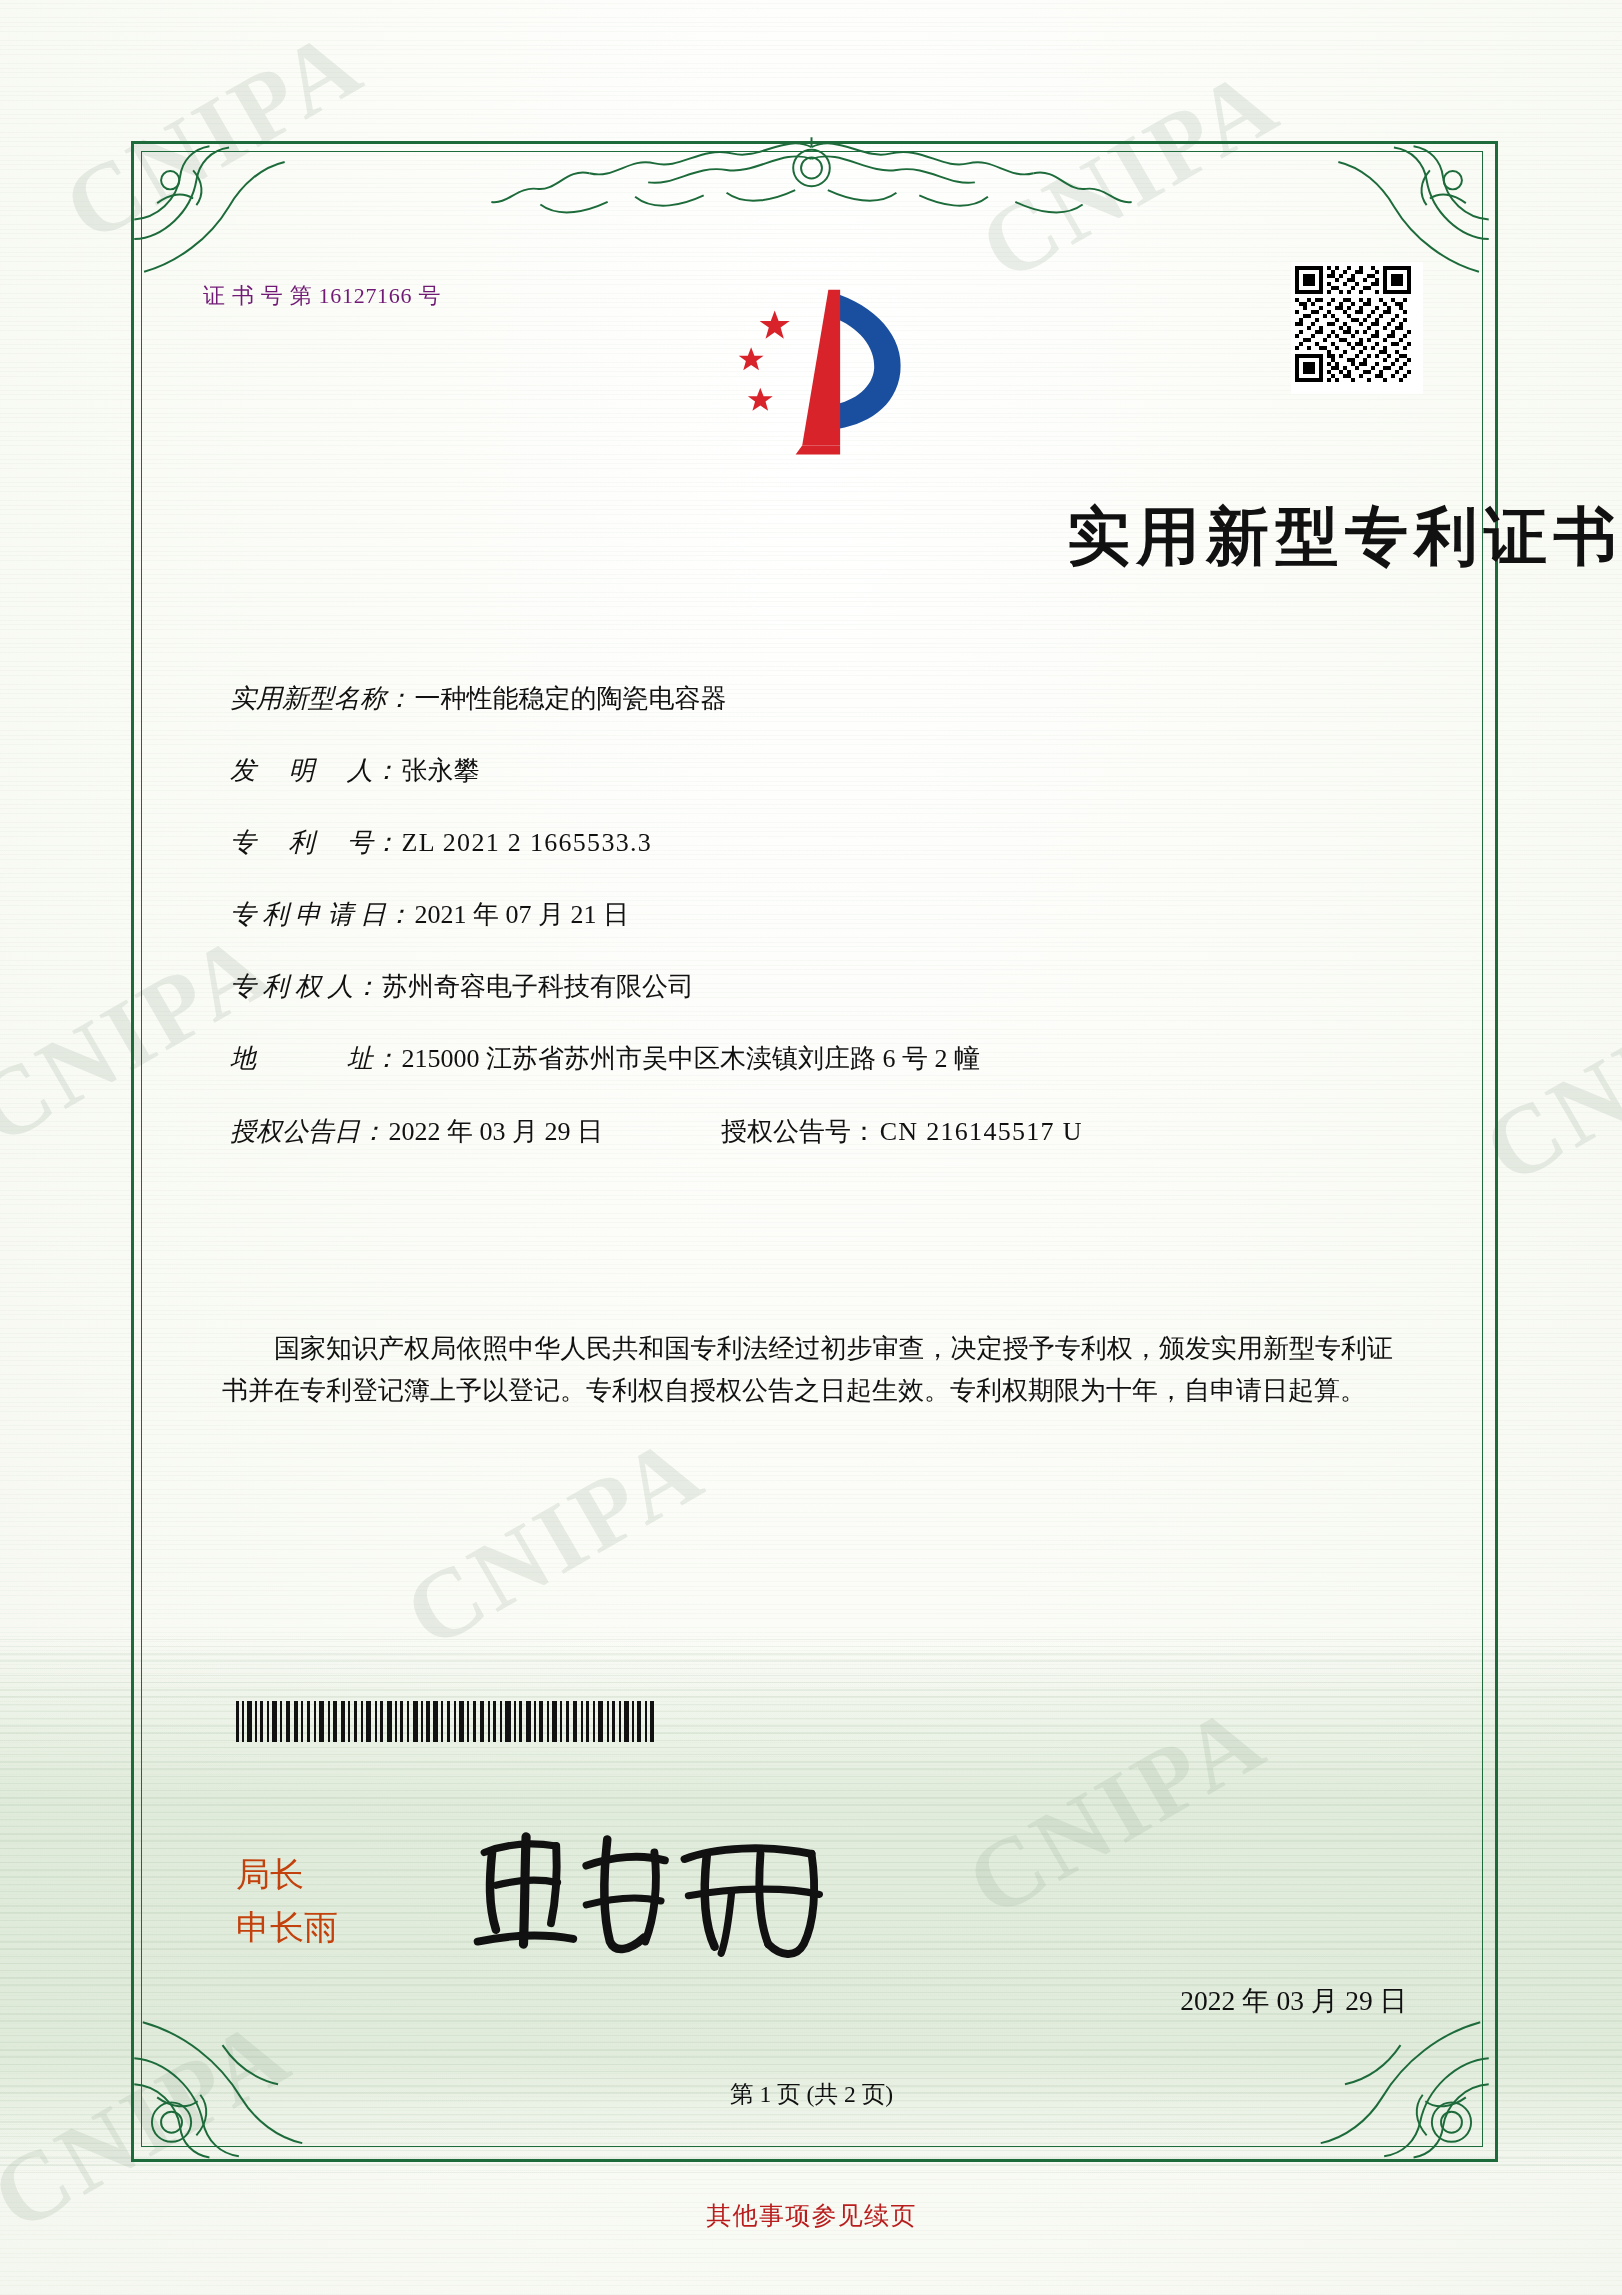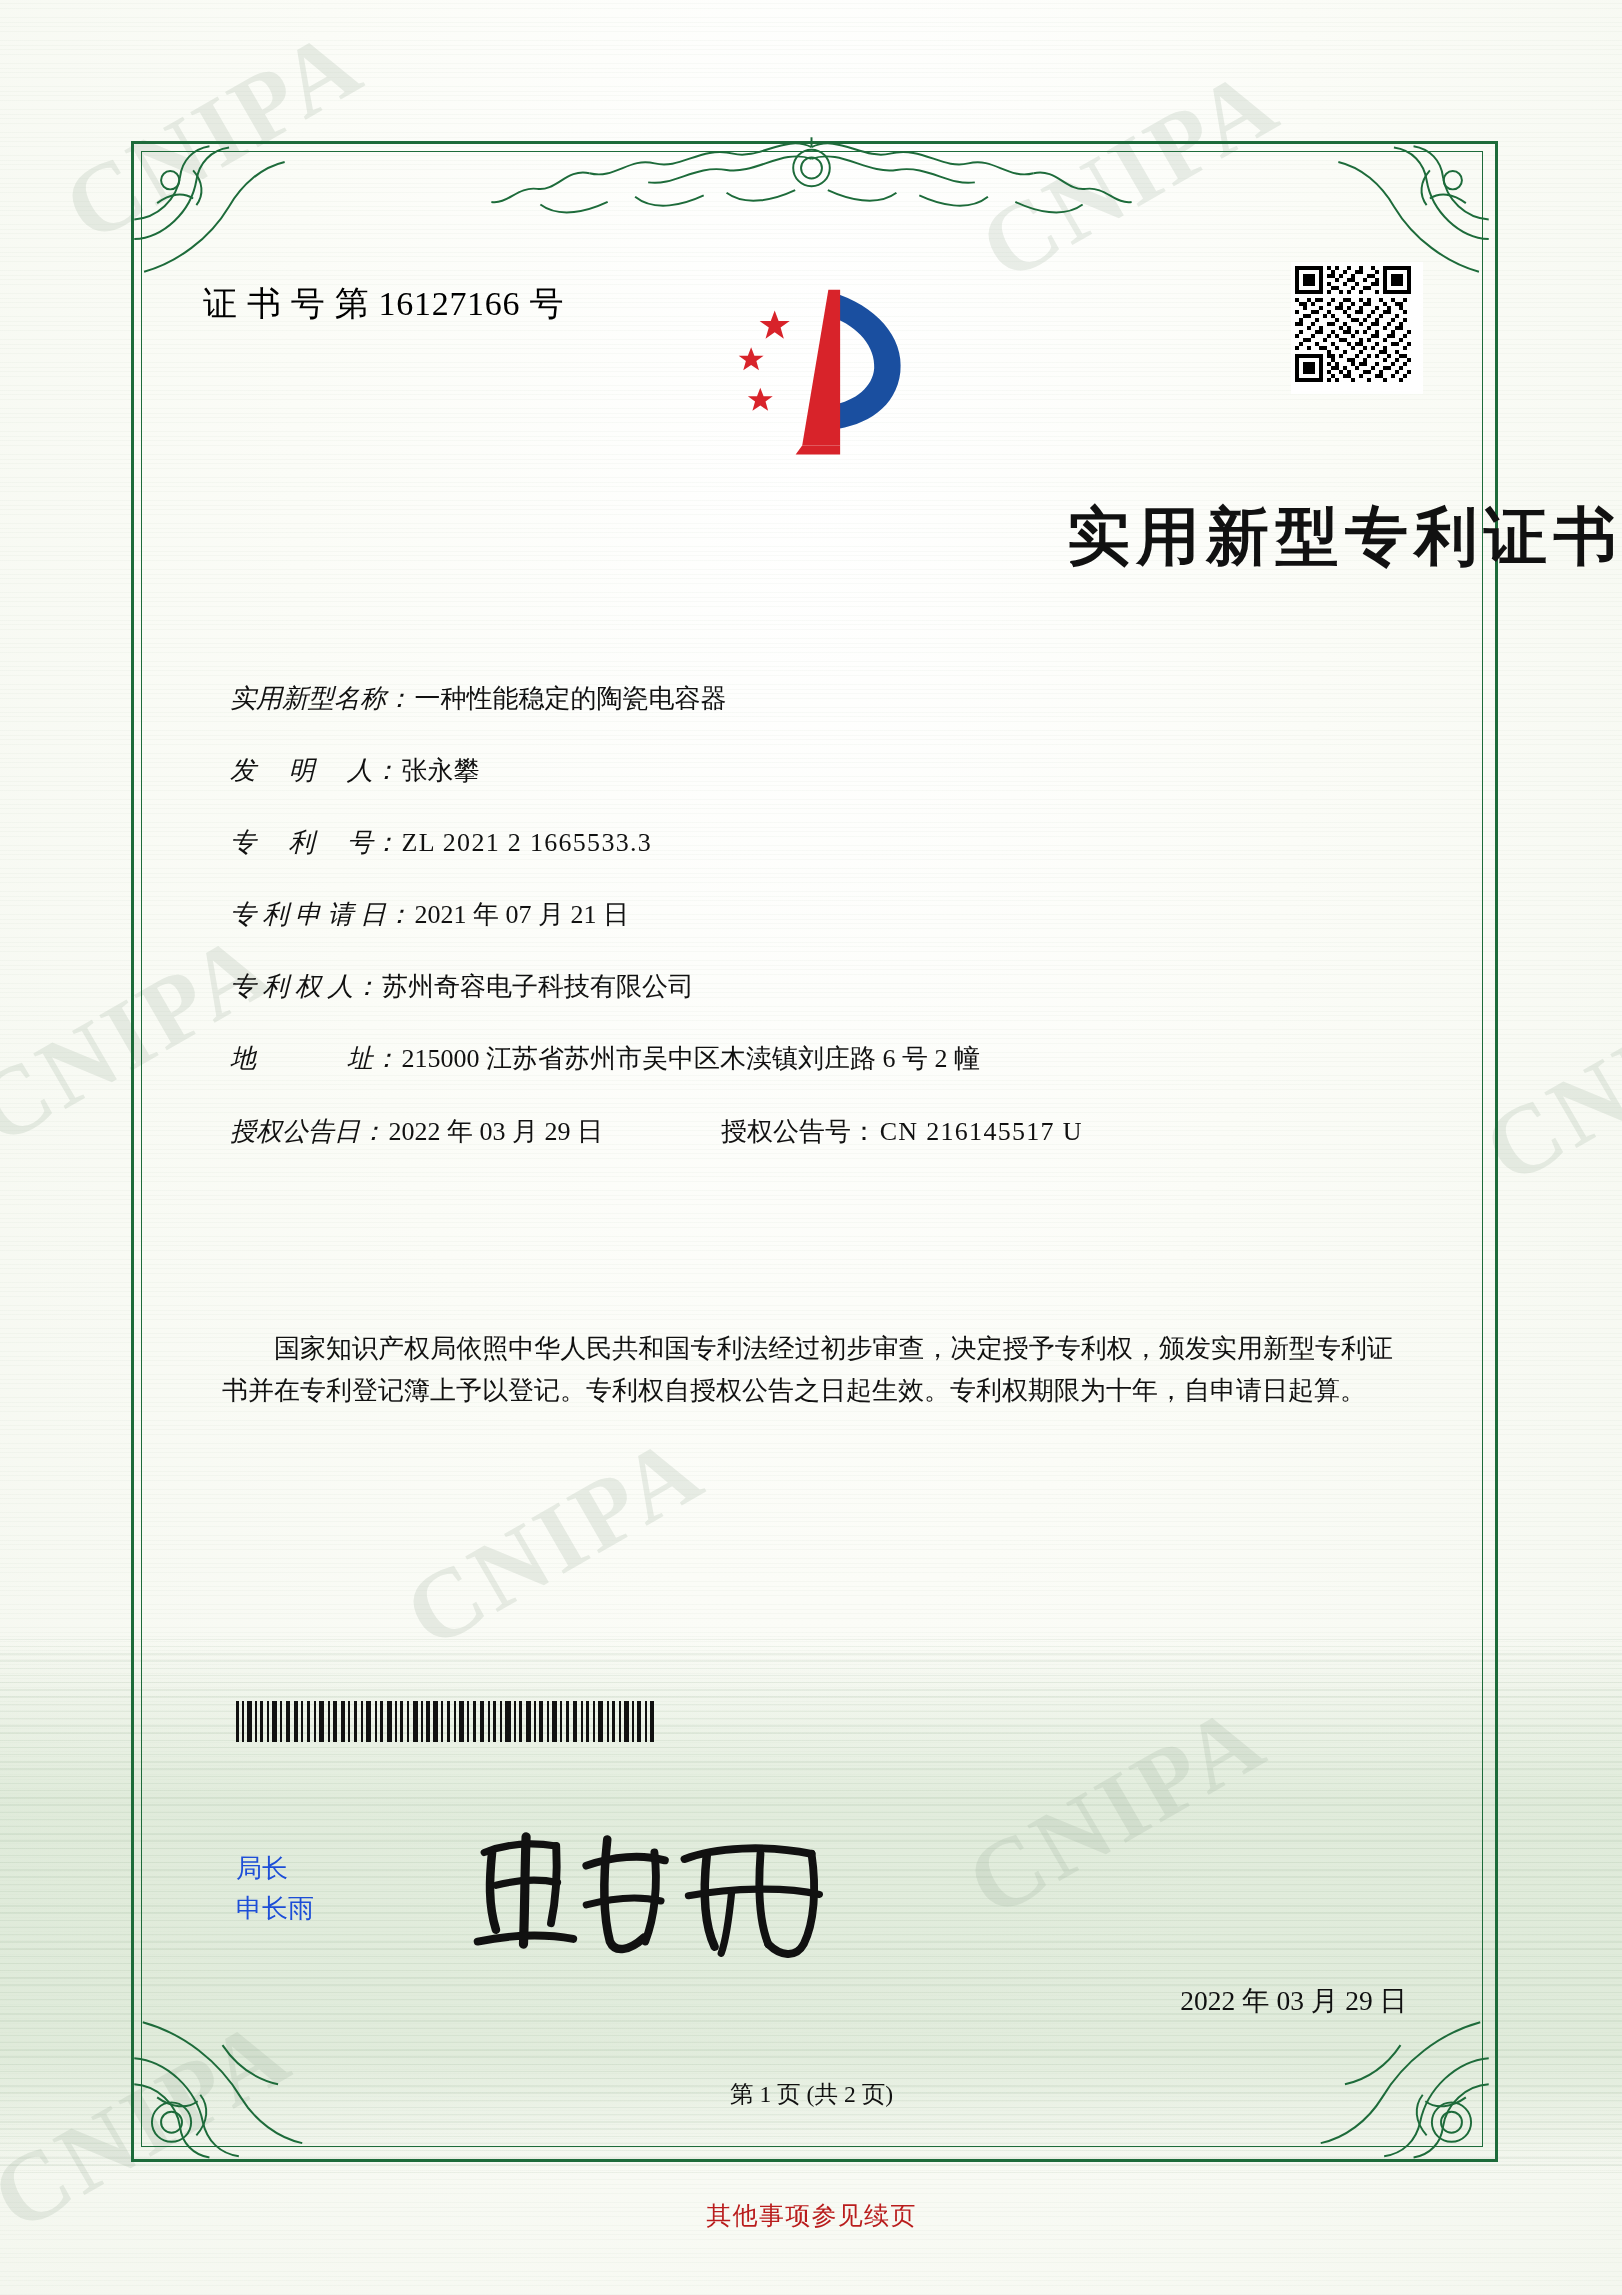--- a/index.html
+++ b/index.html
@@ -69,22 +69,22 @@
   
   .ornament {
     position: absolute;
     pointer-events: none;
   }
 
   
   .cert-no {
     position: absolute;
     left: 203px; top: 281px;
-    font-size: 34px;
-    color: #000000;
+    font-size: 22px;
+    color: #701a75;
     letter-spacing: 0.7px;
     white-space: nowrap;
   }
   .qr {
     position: absolute;
     right: 200px; top: 262px;
     width: 124px; height: 124px;
     background: #fff;
     padding: 3.9px;
   }
@@ -158,23 +158,23 @@
     left: 236px;
     top: 1701px;
     width: 425px;
     height: 41px;
   }
 
   
   .sig-label {
     position: absolute;
     left: 236px; top: 1849px;
-    font-size: 26px;
+    font-size: 34px;
     line-height: 1.55;
-    color: #1d4ed8;
+    color: #c2410c;
   }
   .sig-mark {
     position: absolute;
     left: 458px; top: 1813px;
     width: 419px; height: 151px;
   }
   .sig-date {
     position: absolute;
     right: 216px; top: 1983px;
     font-size: 27.5px;

